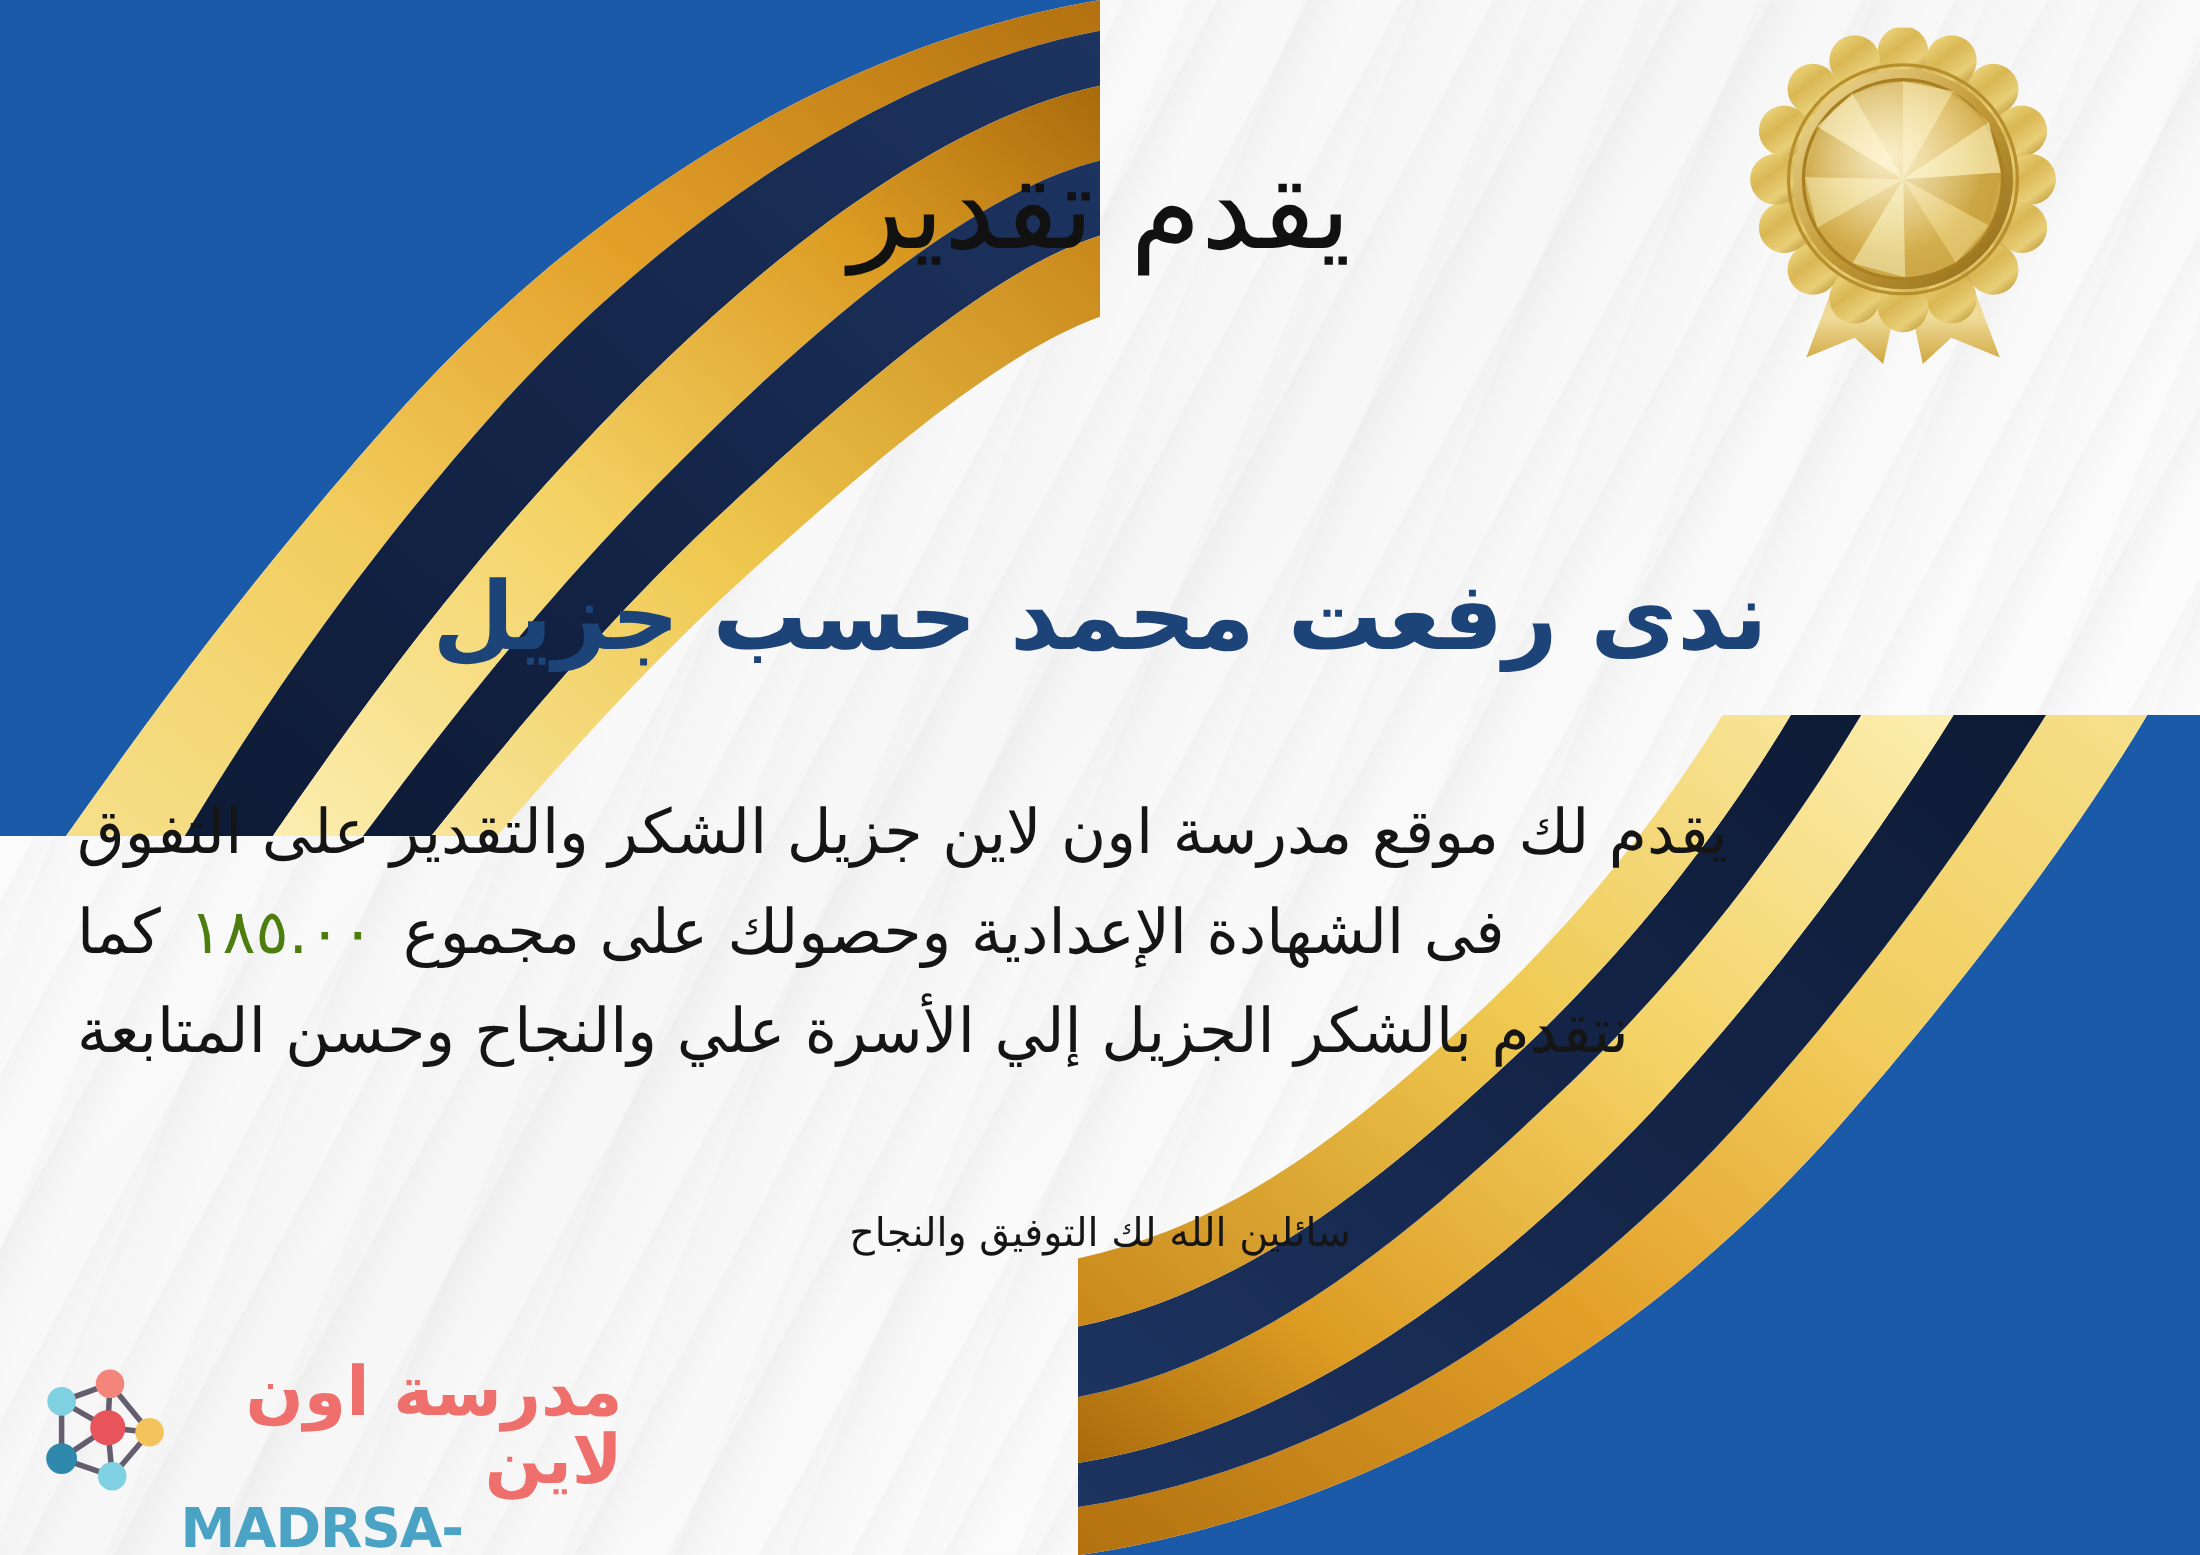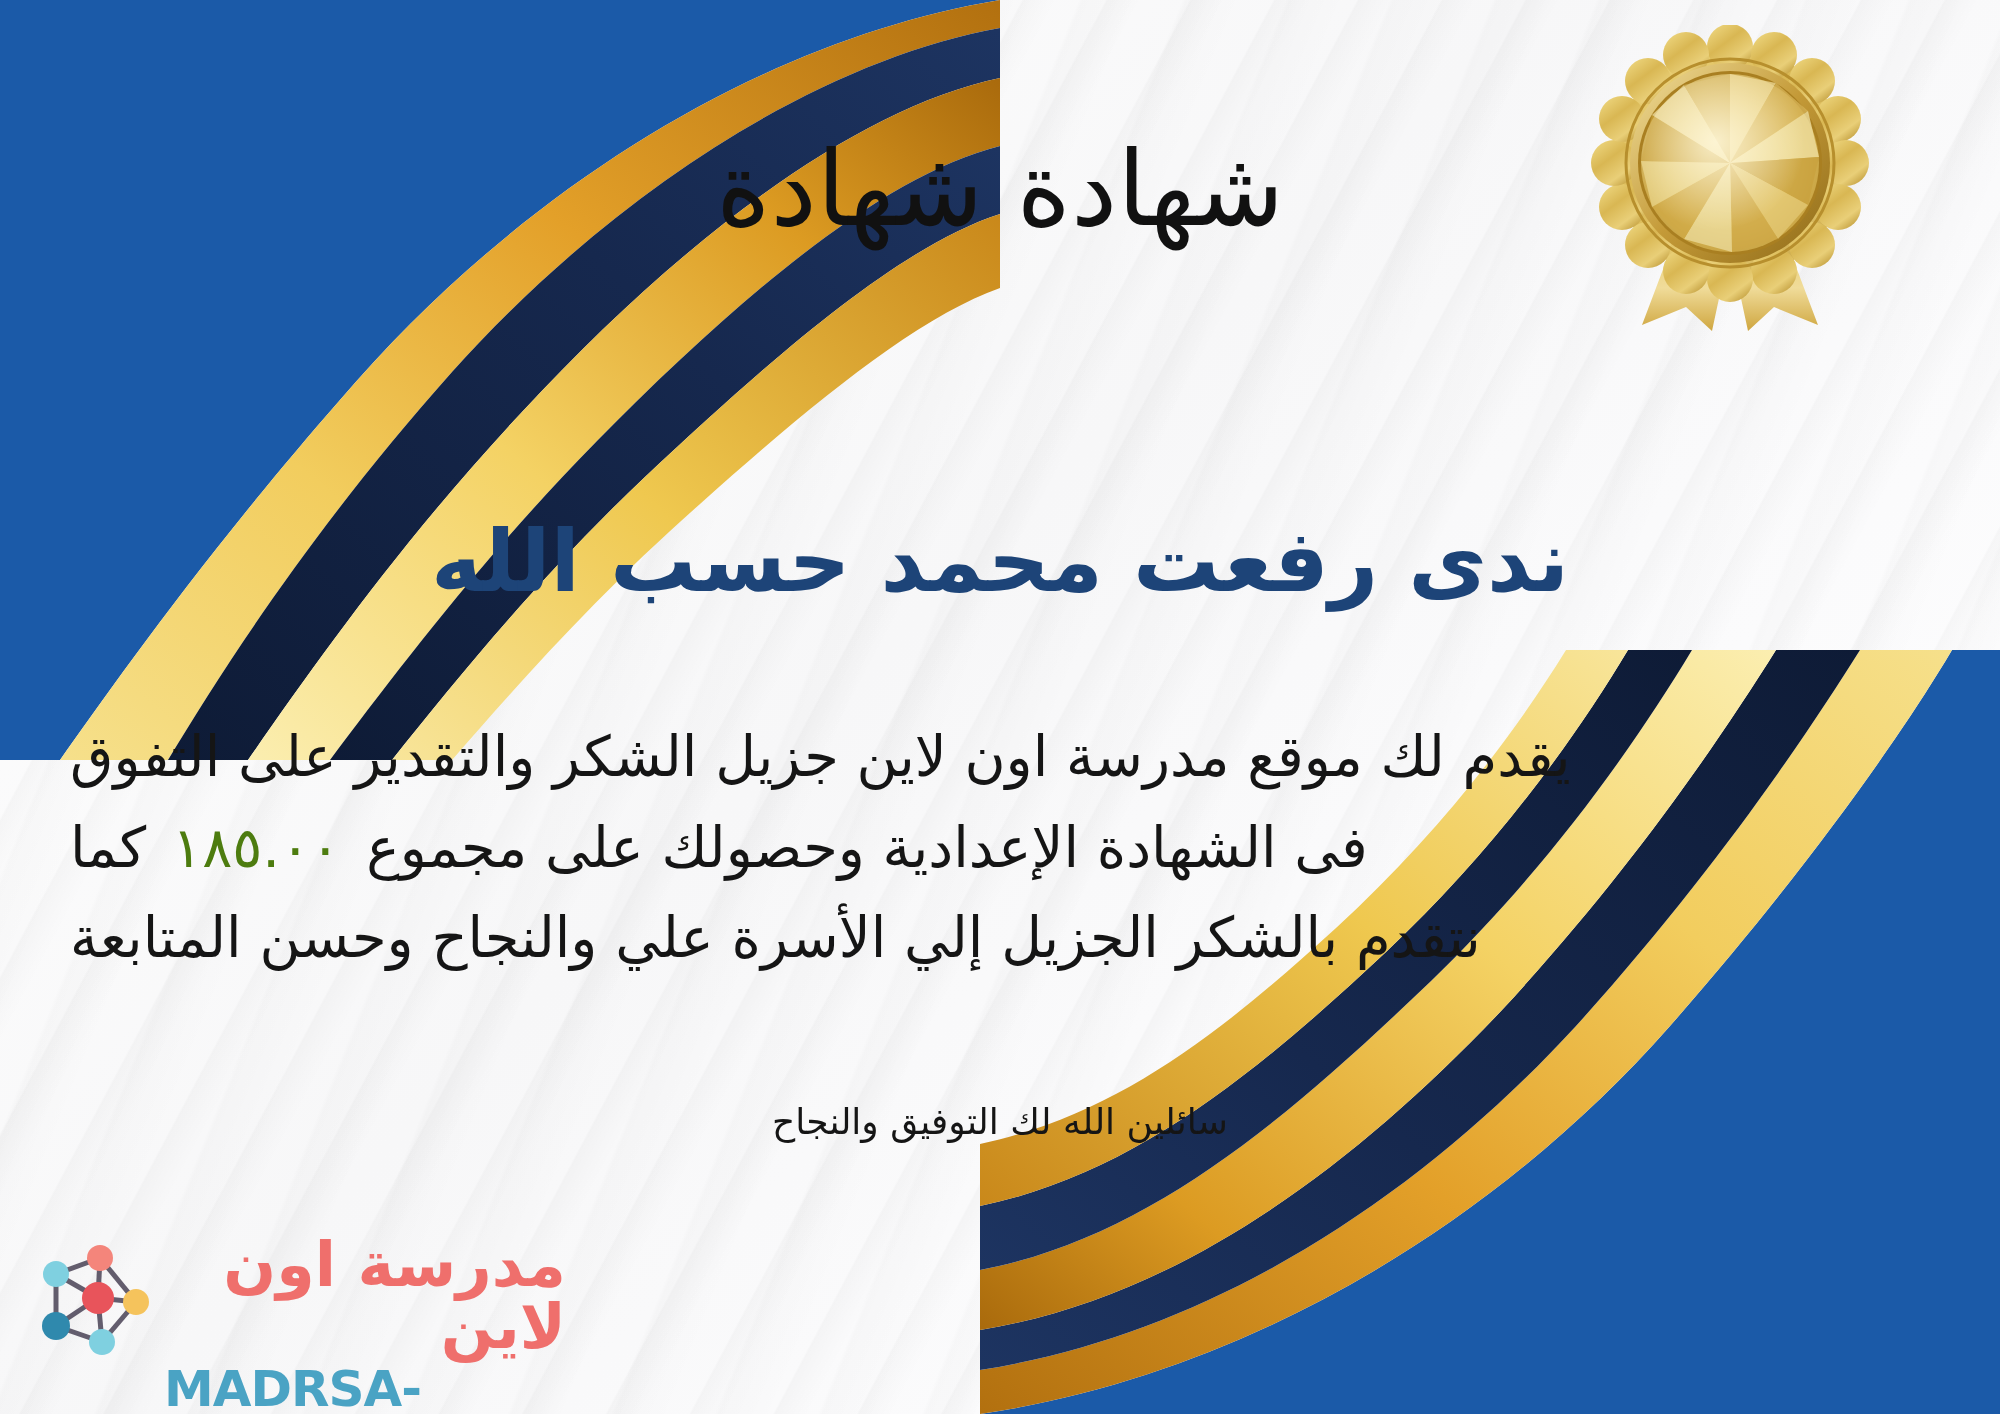--- a/index.html
+++ b/index.html
@@ -321,23 +321,23 @@
         <path d="M150,138 L61,136 L72,90 Z" fill="#c89f37"></path>
         <path d="M150,138 L72,90 L104,60 Z" fill="#f0e0a4"></path>
         <path d="M150,138 L104,60 L150,49 Z" fill="#d7b75f"></path>
       </g>
       <circle cx="150" cy="138" r="89" fill="url(#shineG)"></circle>
     </g>
   </svg>
 
   <div class="content">
 
-    <div class="cert-title">شهادة شهادة</div>
-
-    <div class="recipient-name">ندى رفعت محمد حسب الله</div>
+    <div class="cert-title">يقدم تقدير</div>
+
+    <div class="recipient-name">ندى رفعت محمد حسب جزيل</div>
 
     <div class="body-block">
       <div class="body-line">يقدم لك موقع مدرسة اون لاين جزيل الشكر  والتقدير على التفوق</div>
 
       <div class="body-line">
         <span>فى الشهادة الإعدادية وحصولك على مجموع</span><span class="score">١٨٥.٠٠</span><span>كما</span>
       </div>
 
       <div class="body-line">نتقدم  بالشكر الجزيل إلي الأسرة علي والنجاح وحسن المتابعة</div>
     </div>

